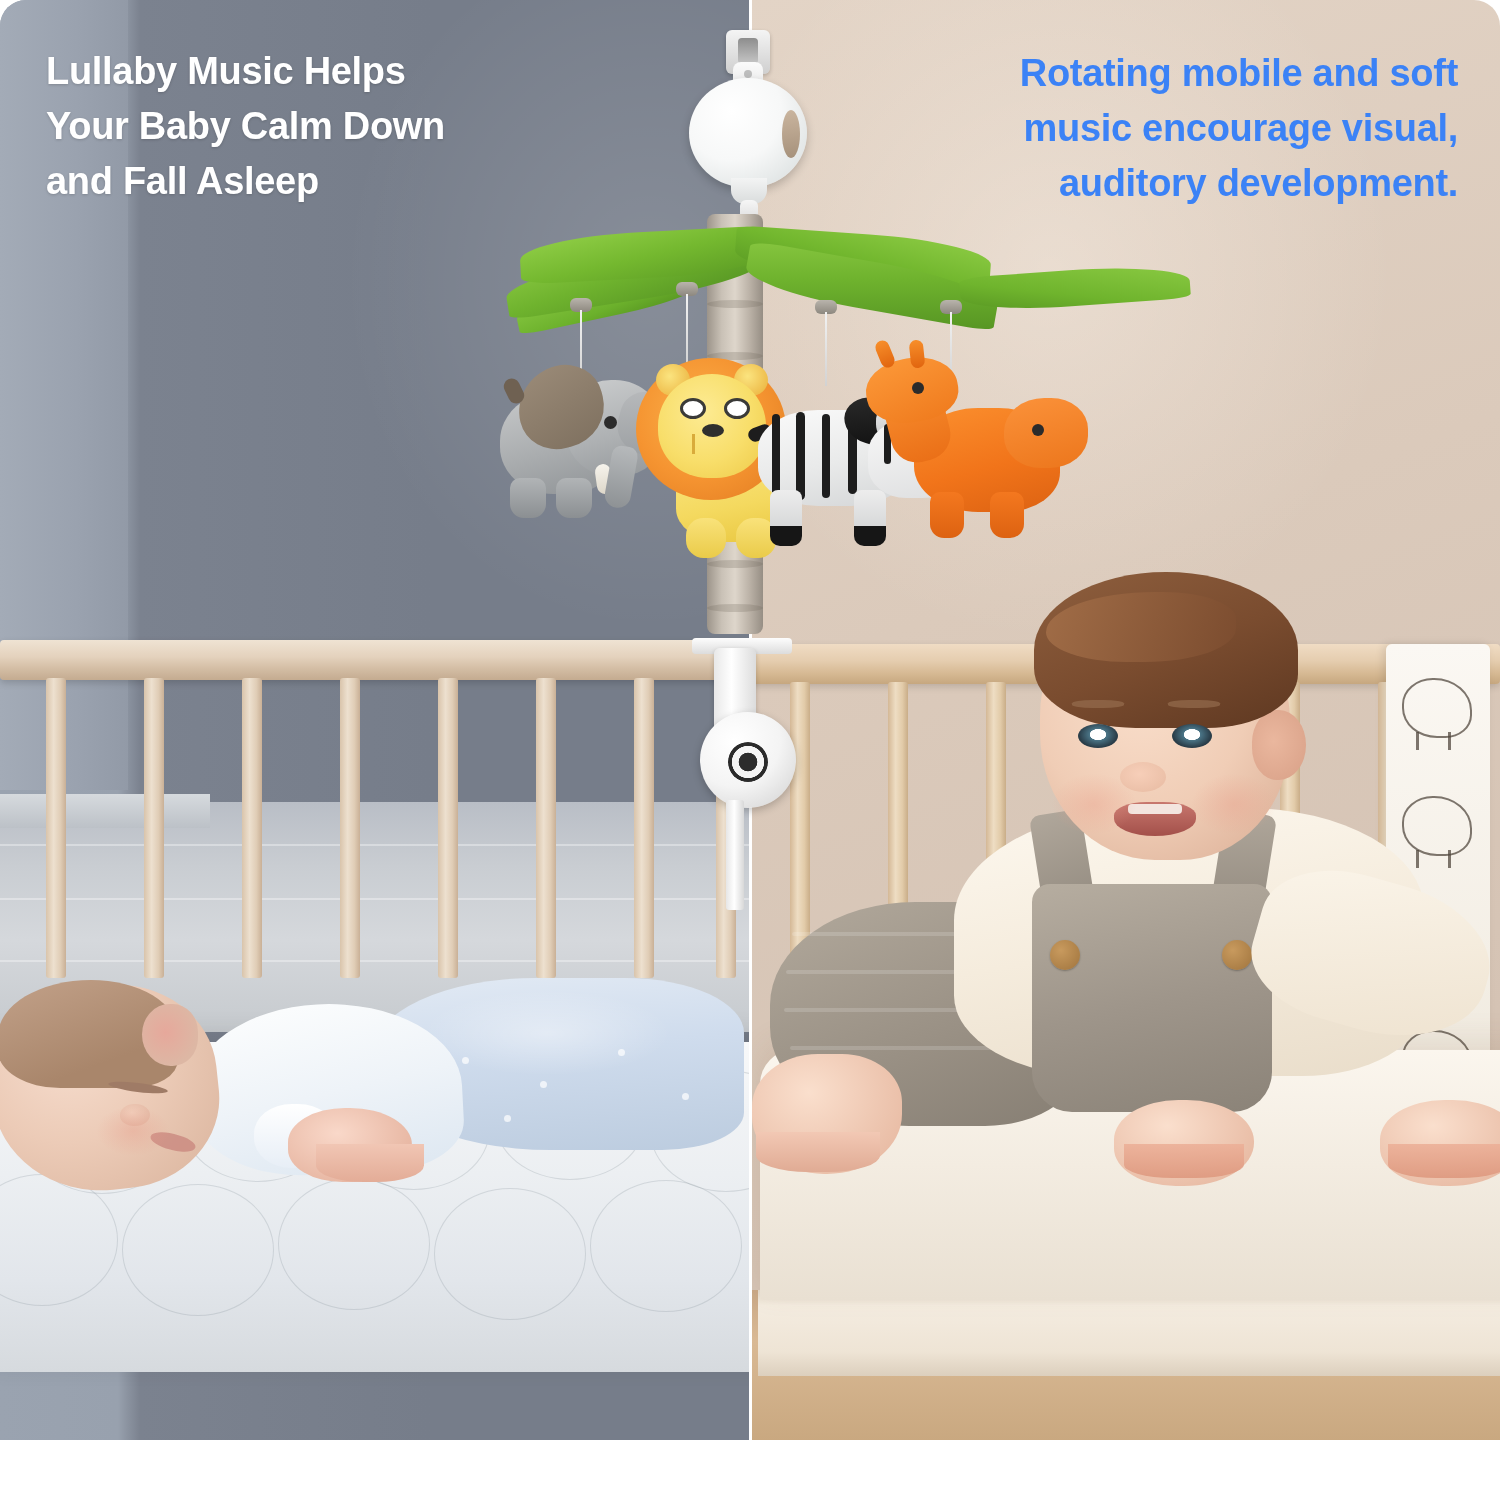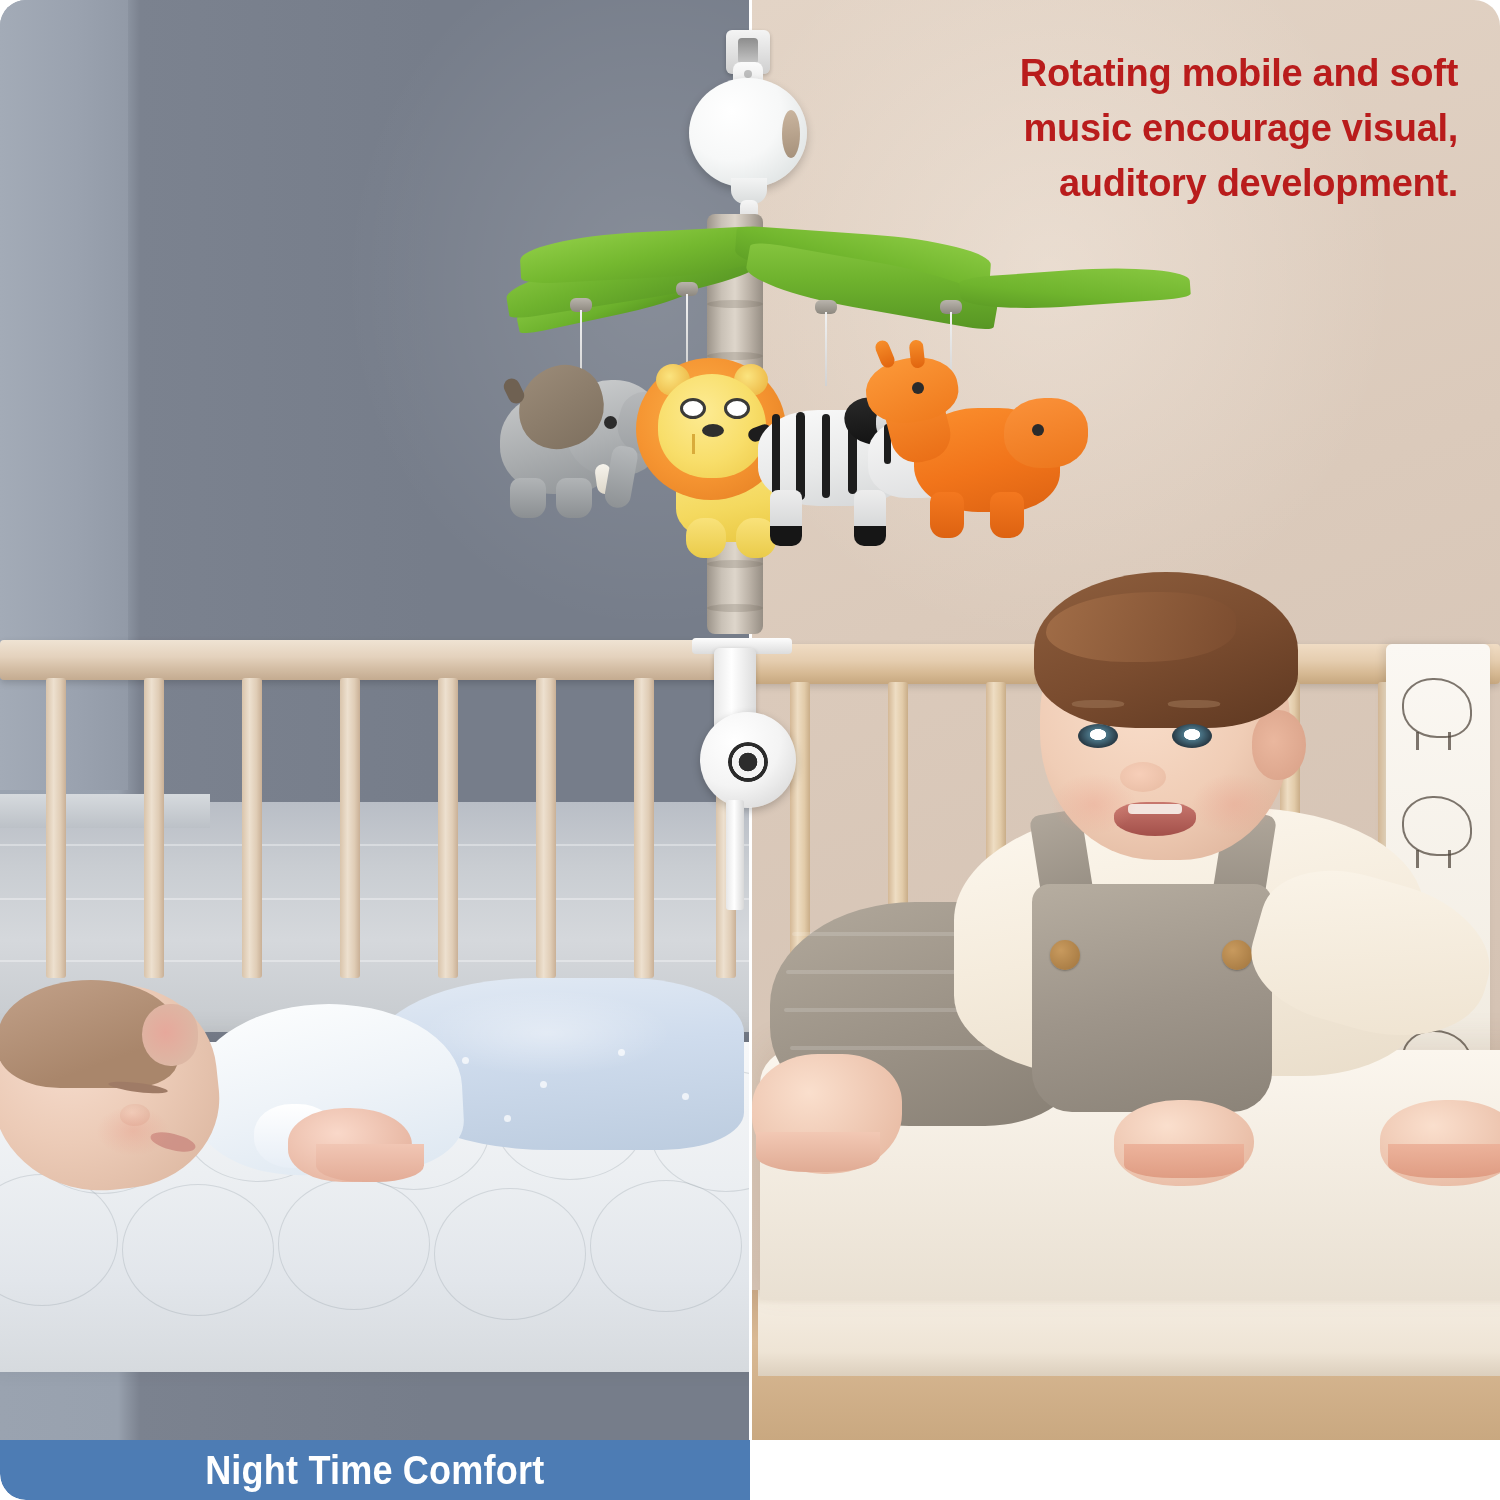--- a/index.html
+++ b/index.html
@@ -282,21 +282,21 @@
     box-shadow:0 3px 8px rgba(0,0,0,.22);}
   .clamp-ring{position:absolute;left:728px;top:742px;width:40px;height:40px;border-radius:50%;
     background:radial-gradient(circle,#2c2c2c 0%,#2c2c2c 32%,#f5f5f5 34%,#f5f5f5 56%,#2b2b2b 58%,#2b2b2b 70%,#ededed 72%);}
   .clamp-post{position:absolute;left:726px;top:800px;width:18px;height:110px;border-radius:3px;
     background:linear-gradient(90deg,#e6e6e6,#ffffff 46%,#d8d8d8);}
 
   
   .heading{position:absolute;white-space:pre-line;font-weight:700;letter-spacing:-.3px;}
   #heading-left{left:46px;top:44px;width:560px;font-size:38px;line-height:1.45;color:#ffffff;
     text-shadow:0 1px 3px rgba(0,0,0,.18);}
-  #heading-right{right:42px;top:46px;width:560px;font-size:38px;line-height:1.45;color:#b91c1c;
+  #heading-right{right:42px;top:46px;width:560px;font-size:38px;line-height:1.45;color:#3b82f6;
     text-align:right;}
 
   
   .banner{position:absolute;bottom:0;height:60px;display:flex;align-items:center;justify-content:center;}
   #banner-night{left:0;width:750px;background:#4d7cb4;border-radius:0 0 0 26px;}
   #banner-day{left:750px;width:750px;background:#f9b468;border-radius:0 0 26px 0;}
   .banner-text{color:#ffffff;font-size:41px;font-weight:700;letter-spacing:.2px;
     transform:scaleX(.88);transform-origin:center;white-space:nowrap;}
   .split-line{position:absolute;left:749px;top:0;width:3px;height:1440px;background:#ffffff;}
 </style>
@@ -530,23 +530,23 @@
       <div class="gi-eye"></div>
     </div>
 
     <div class="clamp-plate"></div>
     <div class="clamp-arm"></div>
     <div class="clamp-knob"></div>
     <div class="clamp-ring"></div>
     <div class="clamp-post"></div>
   </div>
 
+  <div class="heading" id="heading-left">Lullaby Music Helps
+Your Baby Calm Down
+and Fall Asleep</div>
 
   <div class="heading" id="heading-right">Rotating mobile and soft
 music encourage visual,
 auditory development.</div>
 
-  <div class="banner" id="banner-night">
-    <span class="banner-text">Night Time Comfort</span>
-  </div>
 
 
 </div>
 
 </body></html>

